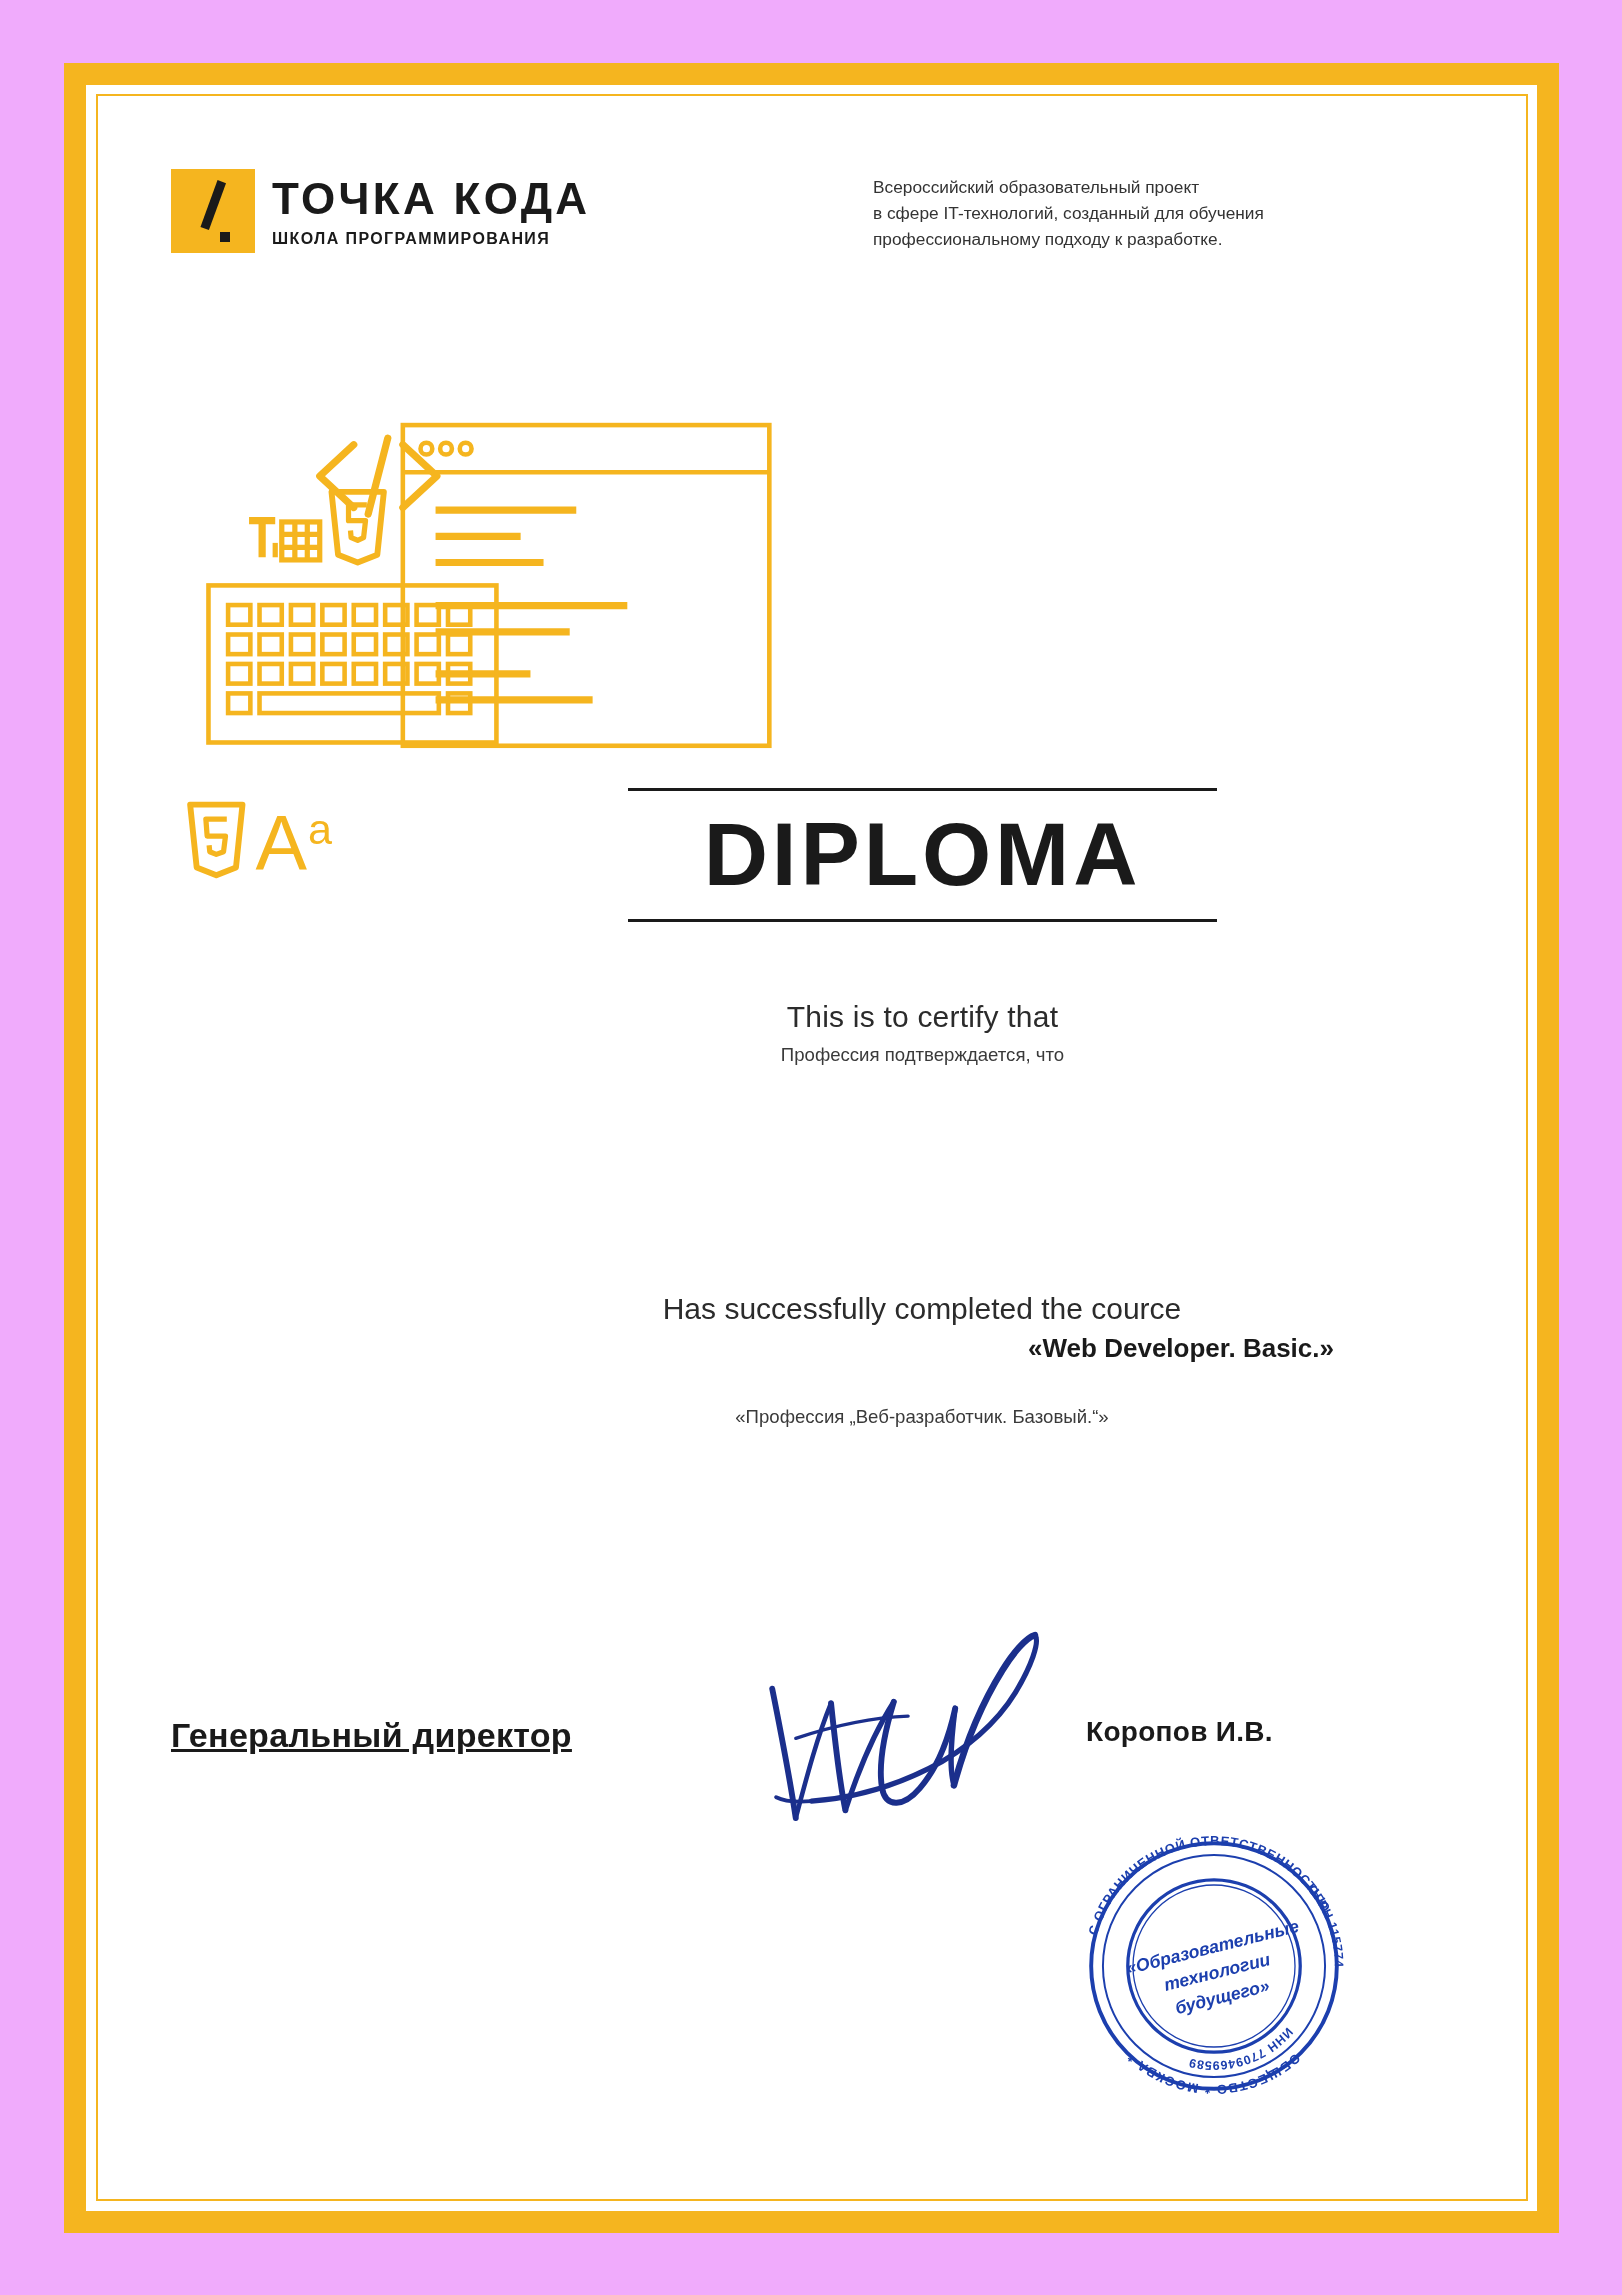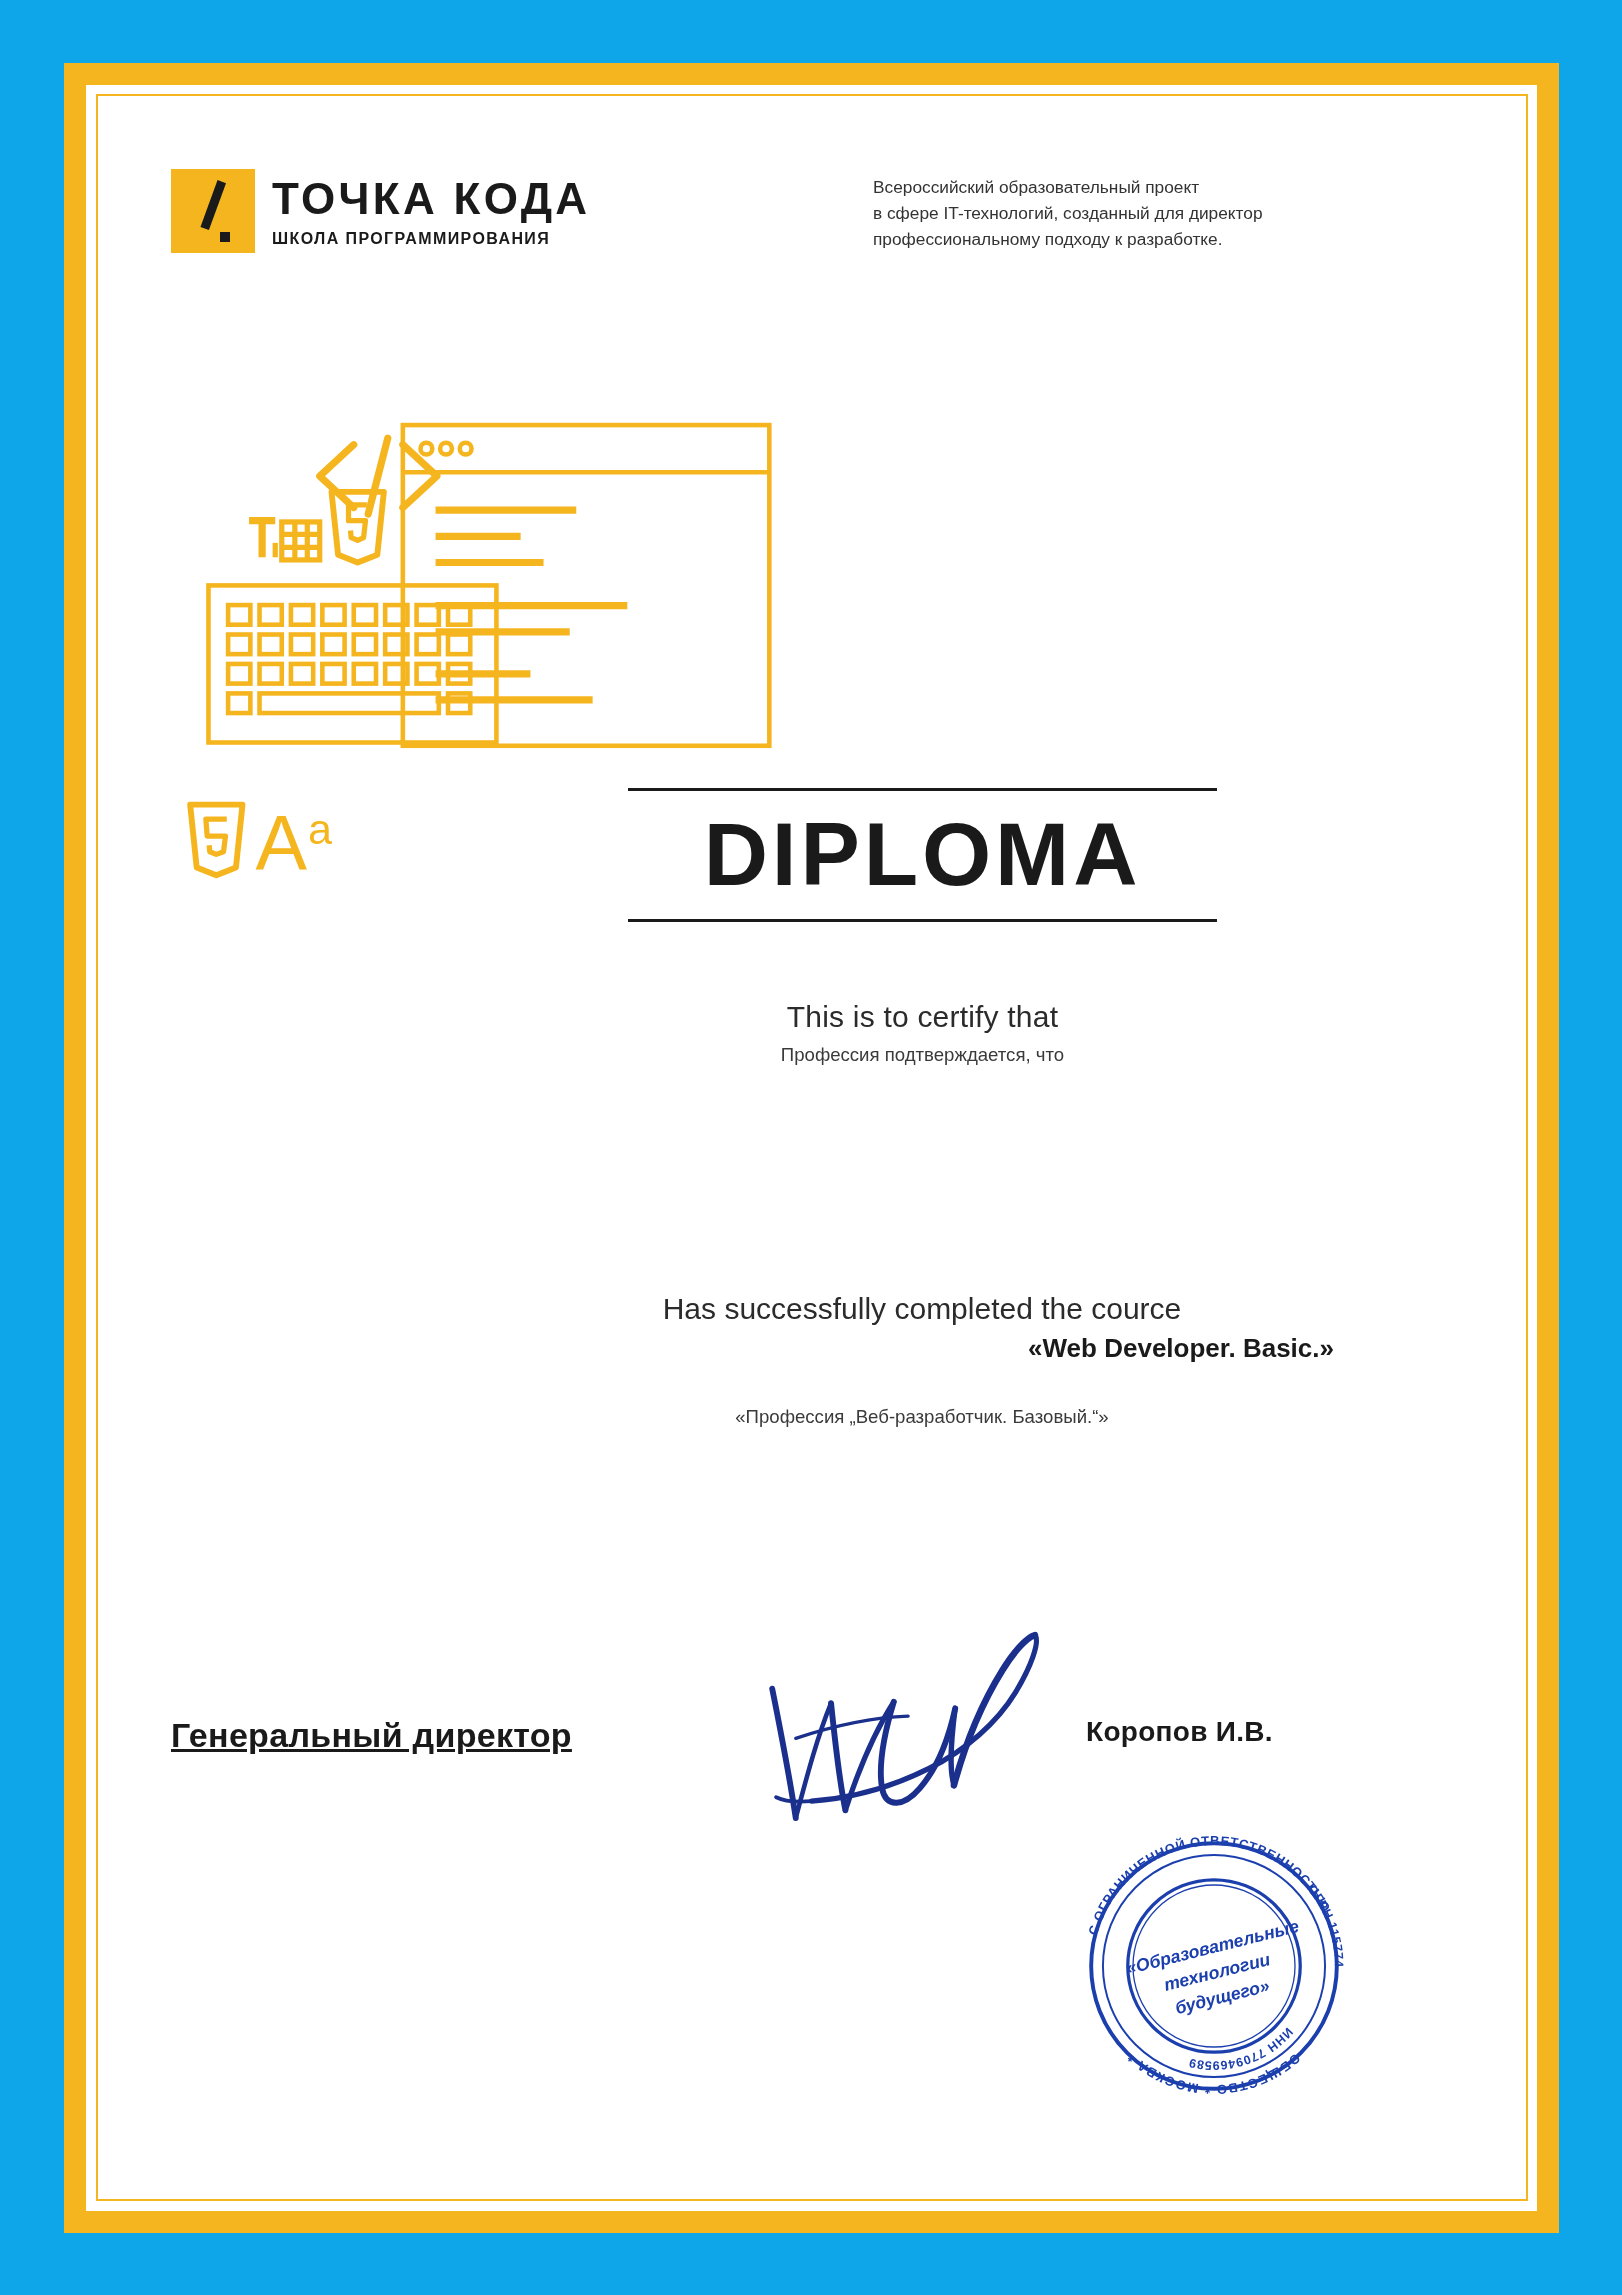--- a/index.html
+++ b/index.html
@@ -15,21 +15,21 @@
     position: relative;
     overflow: hidden;
   }
 
   
   .page {
     position: absolute;
     left: 0; top: 0;
     width: 1623px;
     height: 2295px;
-    background: #0ea5e9;
+    background: #f0abfc;
   }
   .frame-outer {
     position: absolute;
     left: 64px;
     top: 63px;
     width: 1495px;
     height: 2170px;
     border: 22px solid #f5b51f;
     box-sizing: border-box;
     background: #ffffff;
@@ -267,21 +267,21 @@
         <div class="slash"></div>
         <div class="dot"></div>
       </div>
       <div class="logo-text">
         <div class="logo-title">ТОЧКА КОДА</div>
         <div class="logo-sub">ШКОЛА ПРОГРАММИРОВАНИЯ</div>
       </div>
     </div>
 
     <div class="header-desc" style="white-space: pre-line;">Всероссийский образовательный проект
-в сфере IT-технологий, созданный для директор
+в сфере IT-технологий, созданный для обучения
 профессиональному подходу к разработке.</div>
   </div>
 
   <div class="illustration">
     <svg width="720" height="589" viewBox="0 0 1100 900" fill="none" xmlns="http://www.w3.org/2000/svg">
 
       <g stroke="#f5b51f" stroke-width="7" fill="none">
         <rect x="345" y="20" width="560" height="490"></rect>
         <line x1="345" y1="92" x2="905" y2="92"></line>
         <circle cx="381" cy="56" r="9"></circle>

